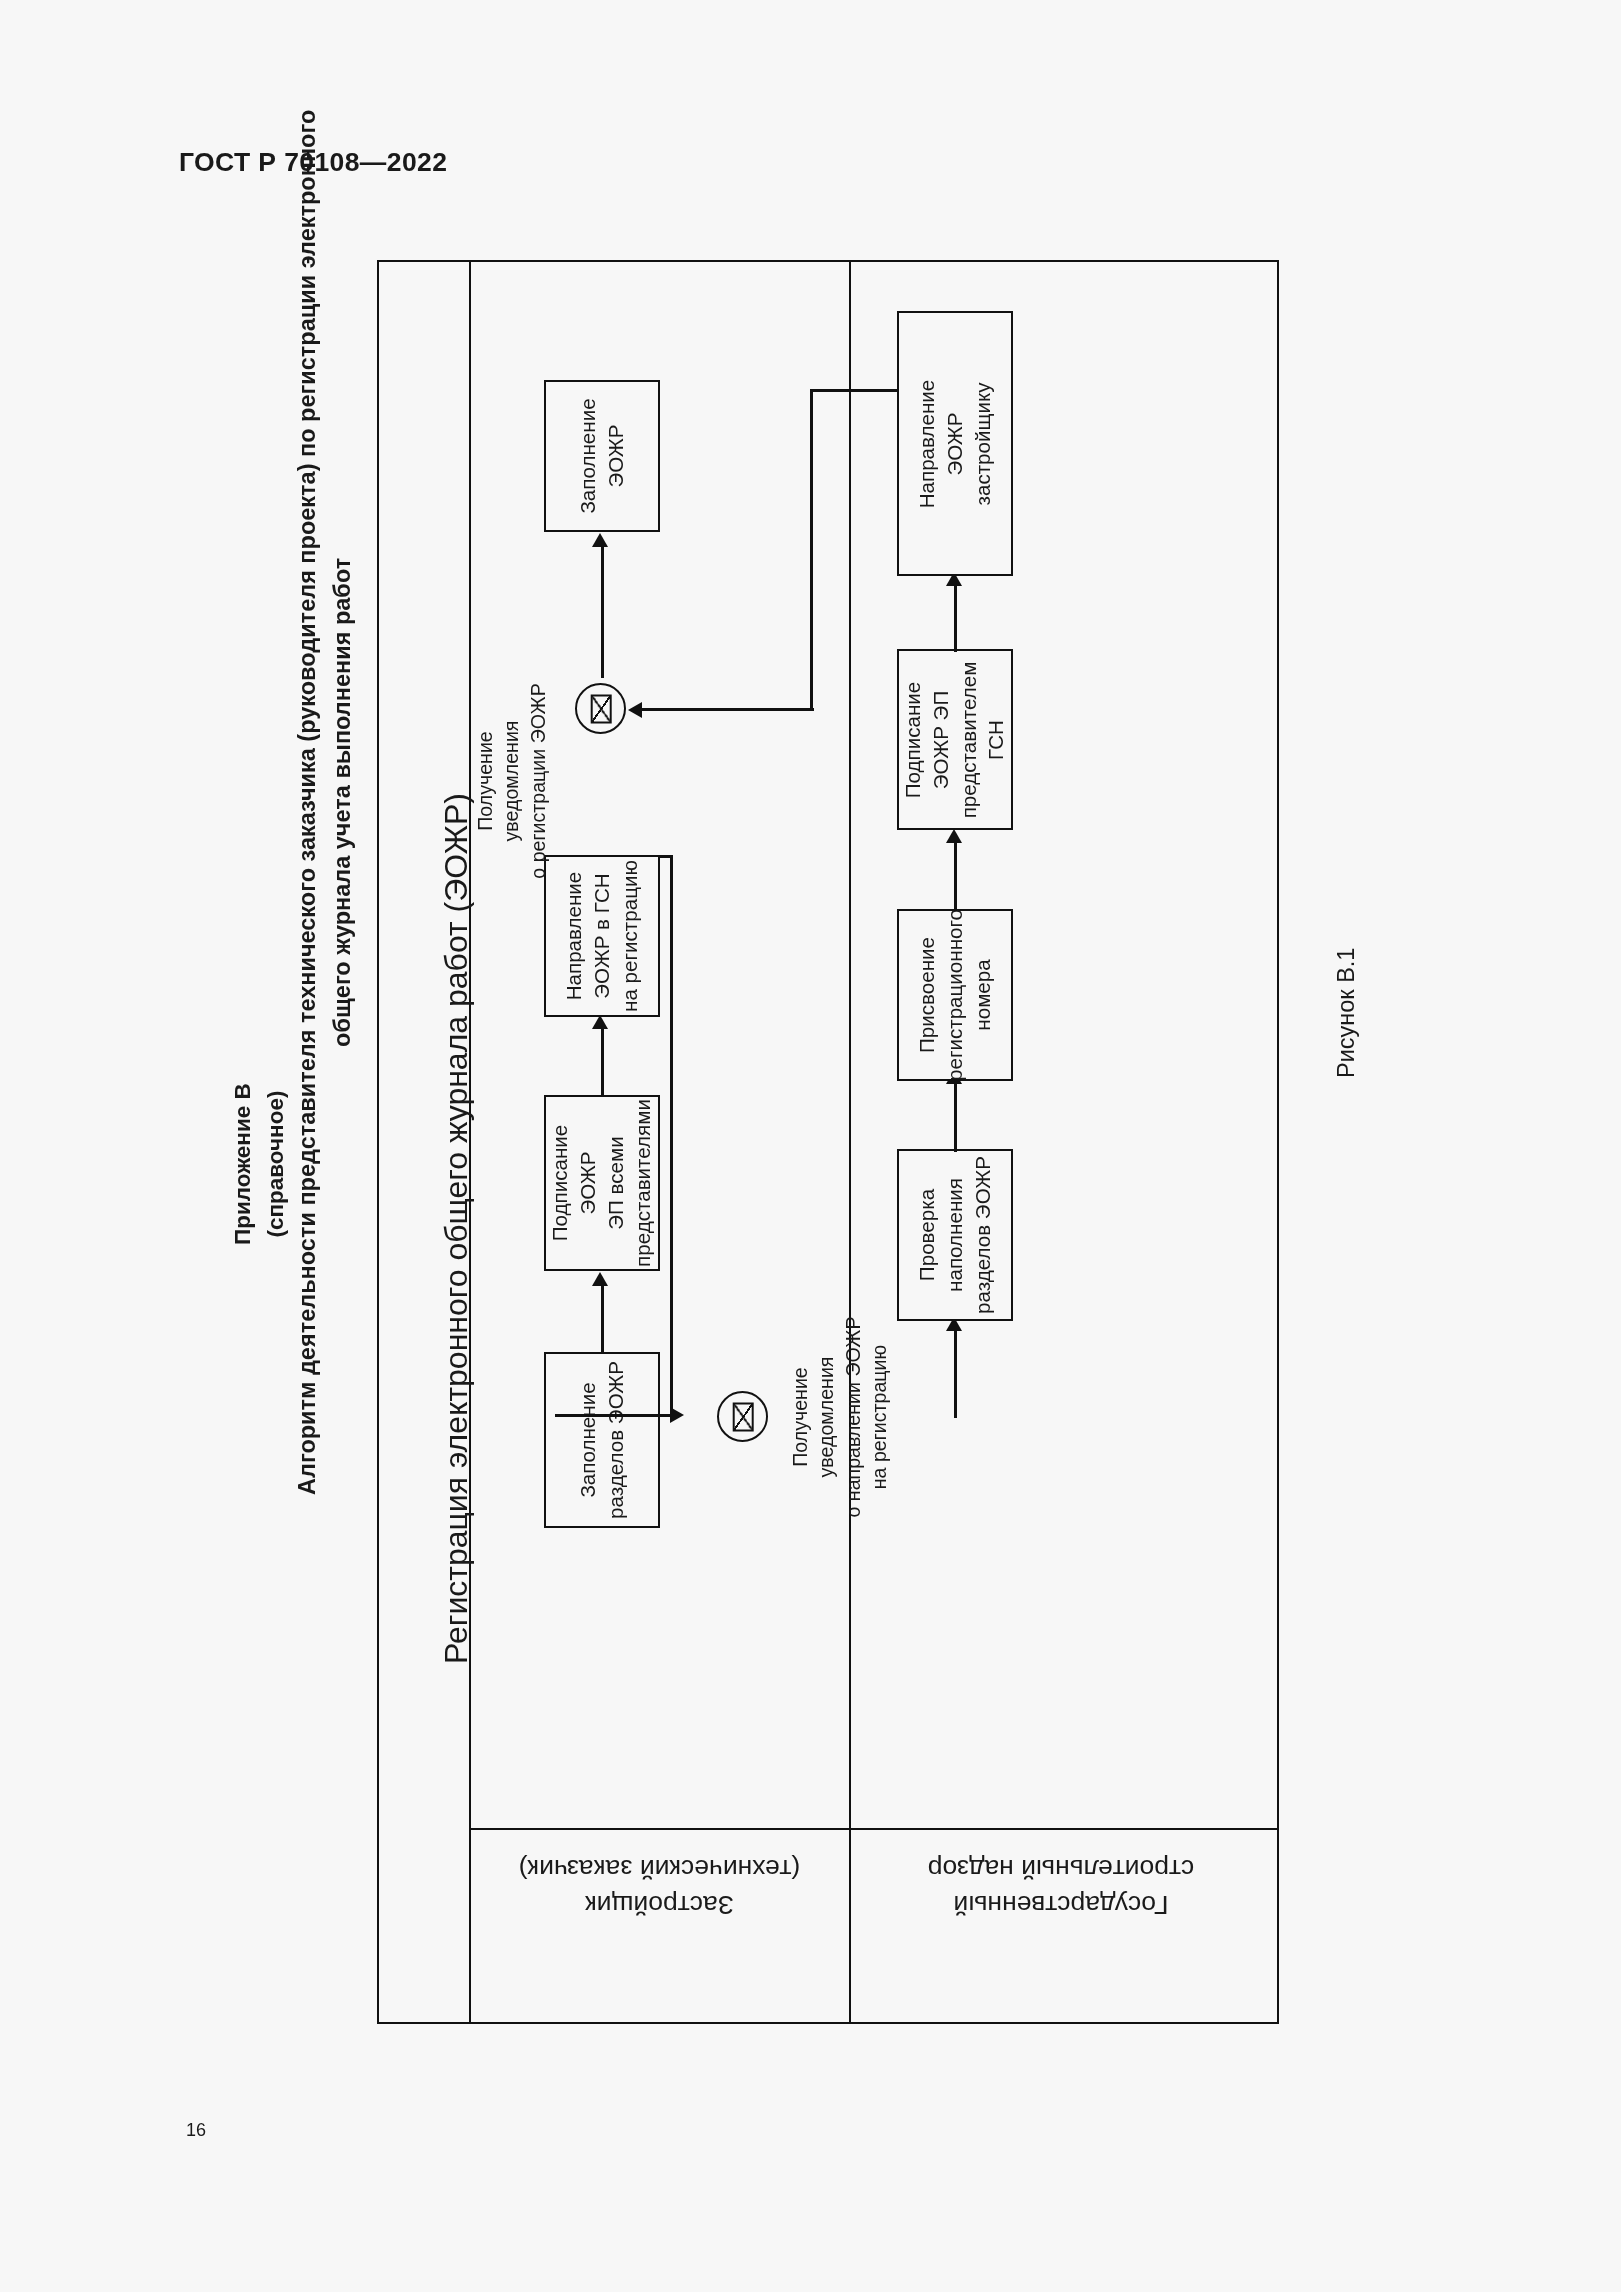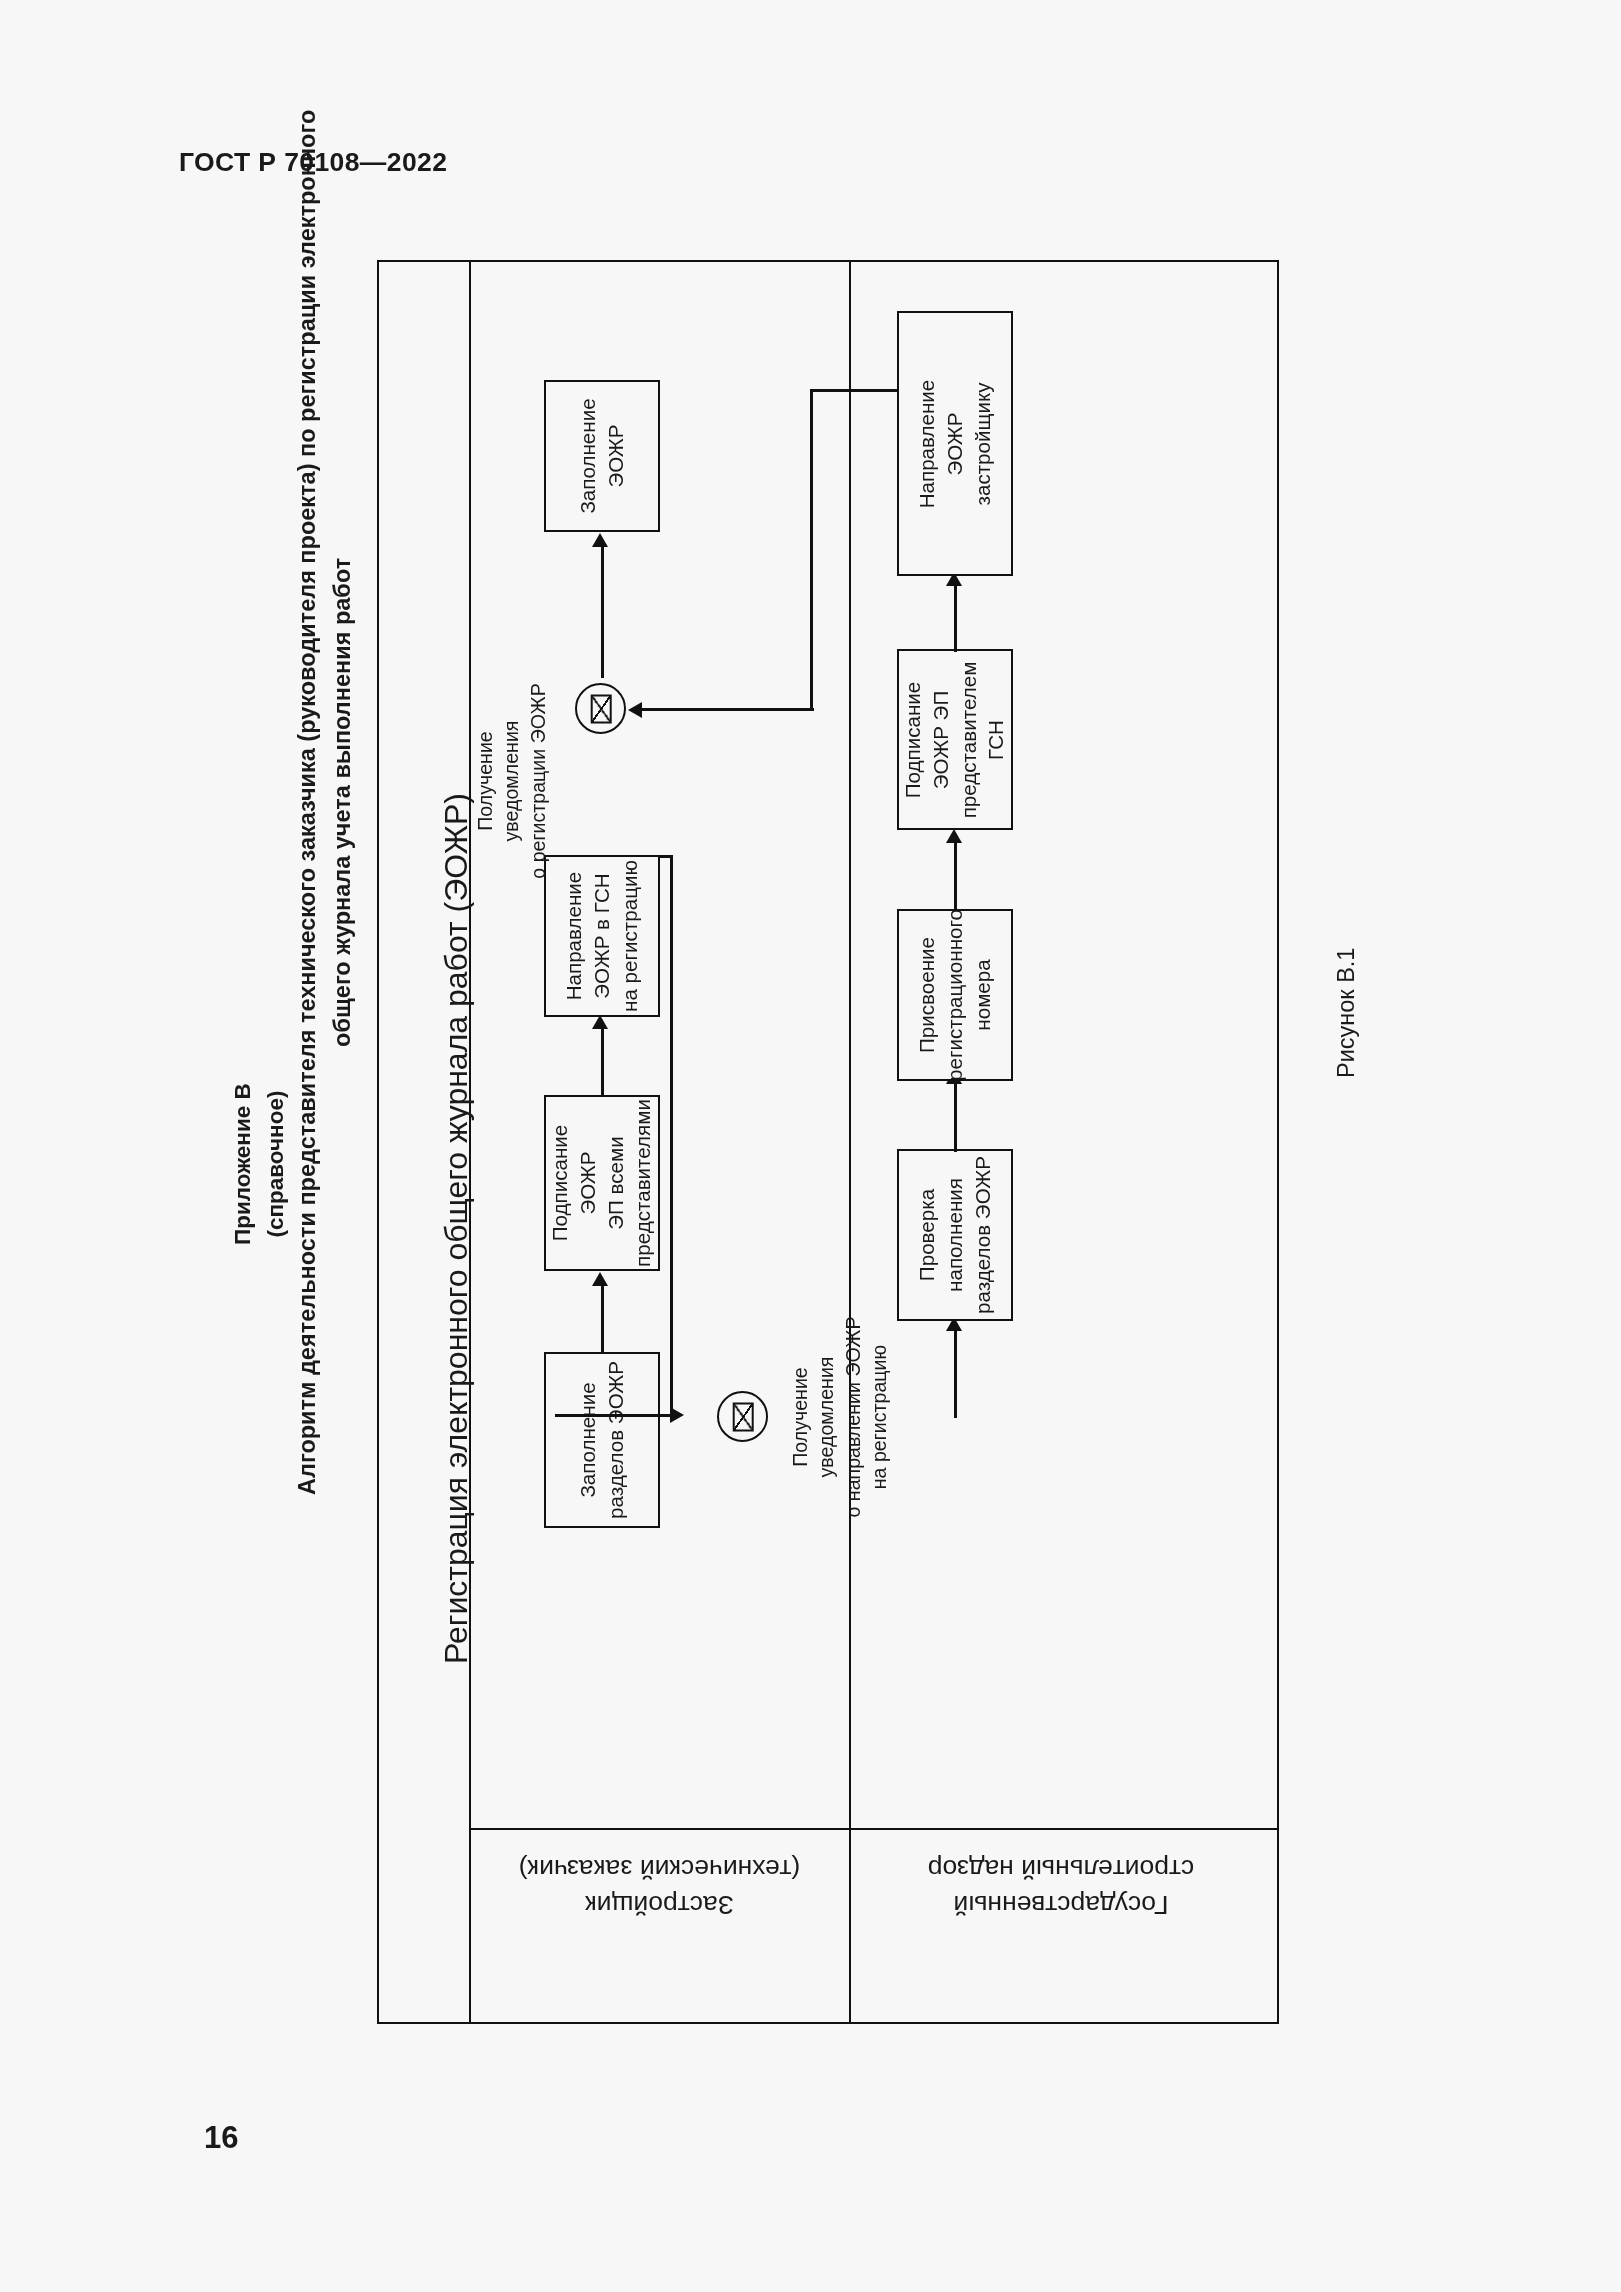--- a/index.html
+++ b/index.html
@@ -15,22 +15,22 @@
 
   
   .run-head{
     position:absolute;left:179px;top:147px;
     font-size:26.5px;font-weight:bold;letter-spacing:0.4px;
     white-space:nowrap;
   }
 
   
   .page-num{
-    position:absolute;left:204px;top:2120px;
-    font-size:31px;font-weight:bold;
+    position:absolute;left:186px;top:2120px;
+    font-size:18px;font-weight:normal;
   }
 
   
   .rot-block{
     position:absolute;
     transform-origin:0 0;
     transform:rotate(-90deg);
     white-space:nowrap;
     text-align:center;
   }

